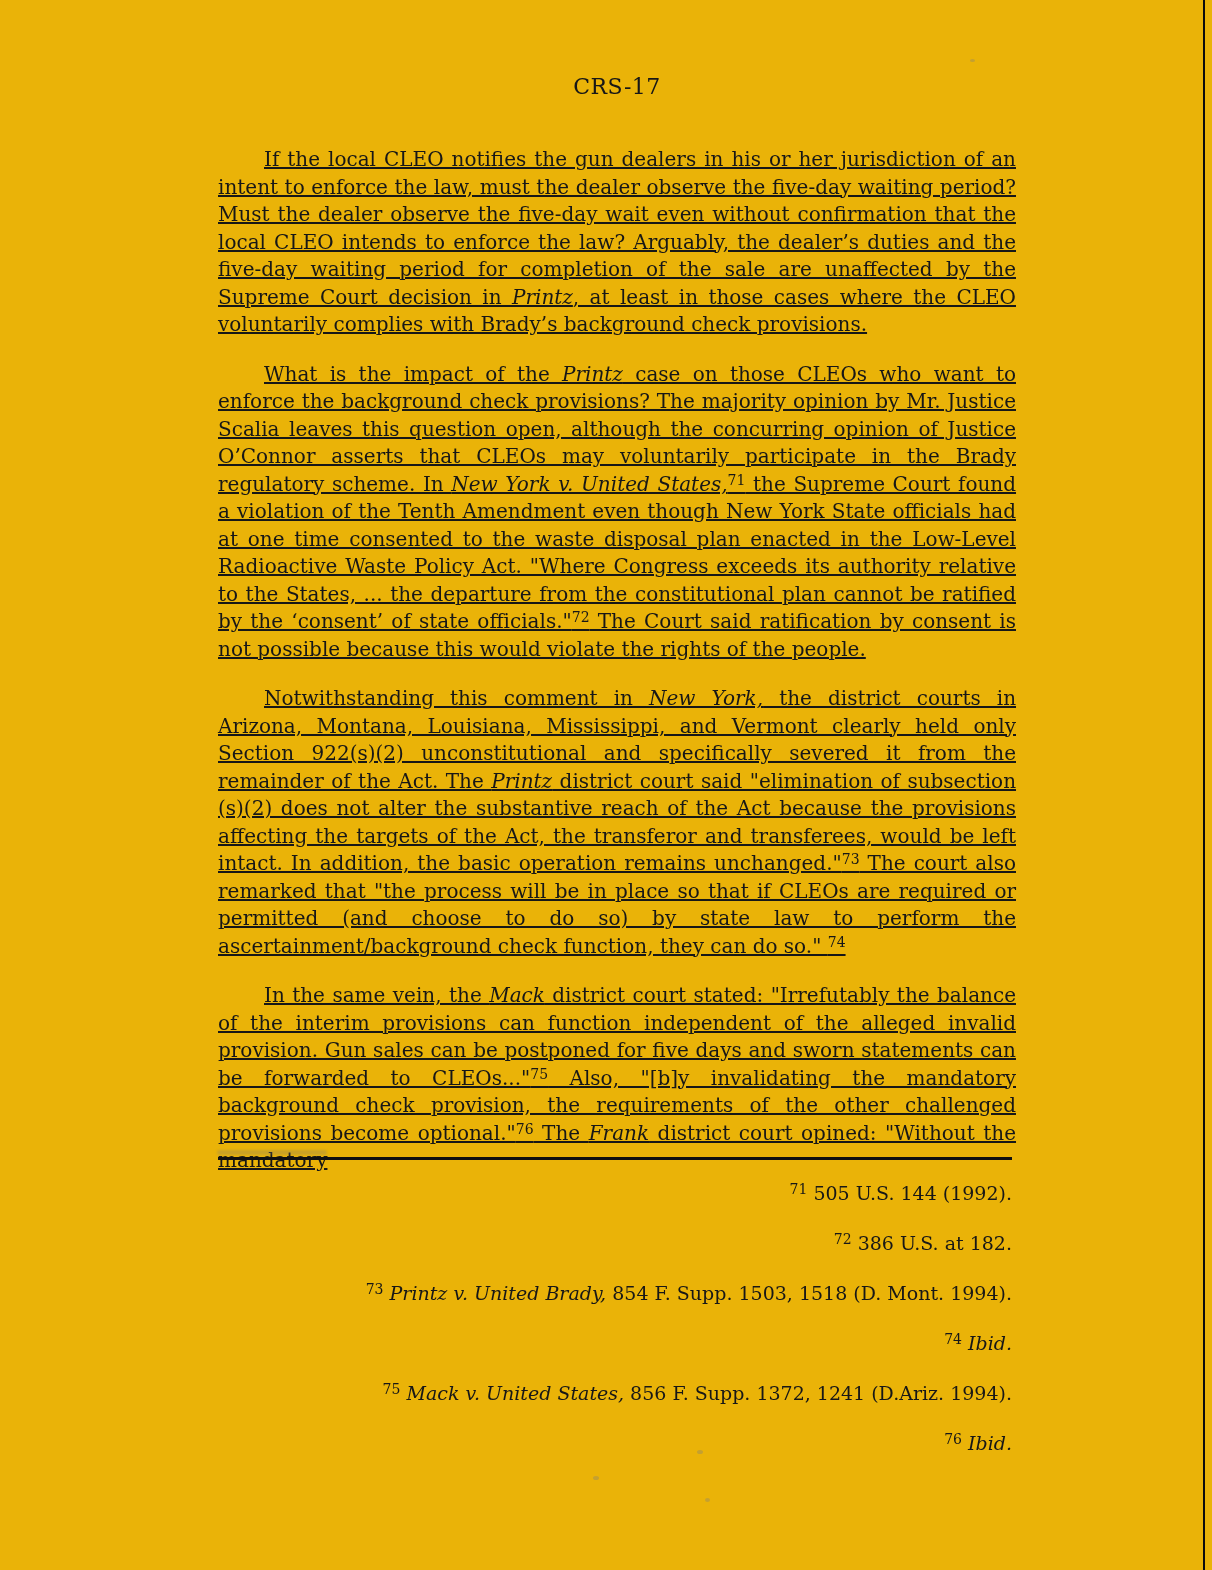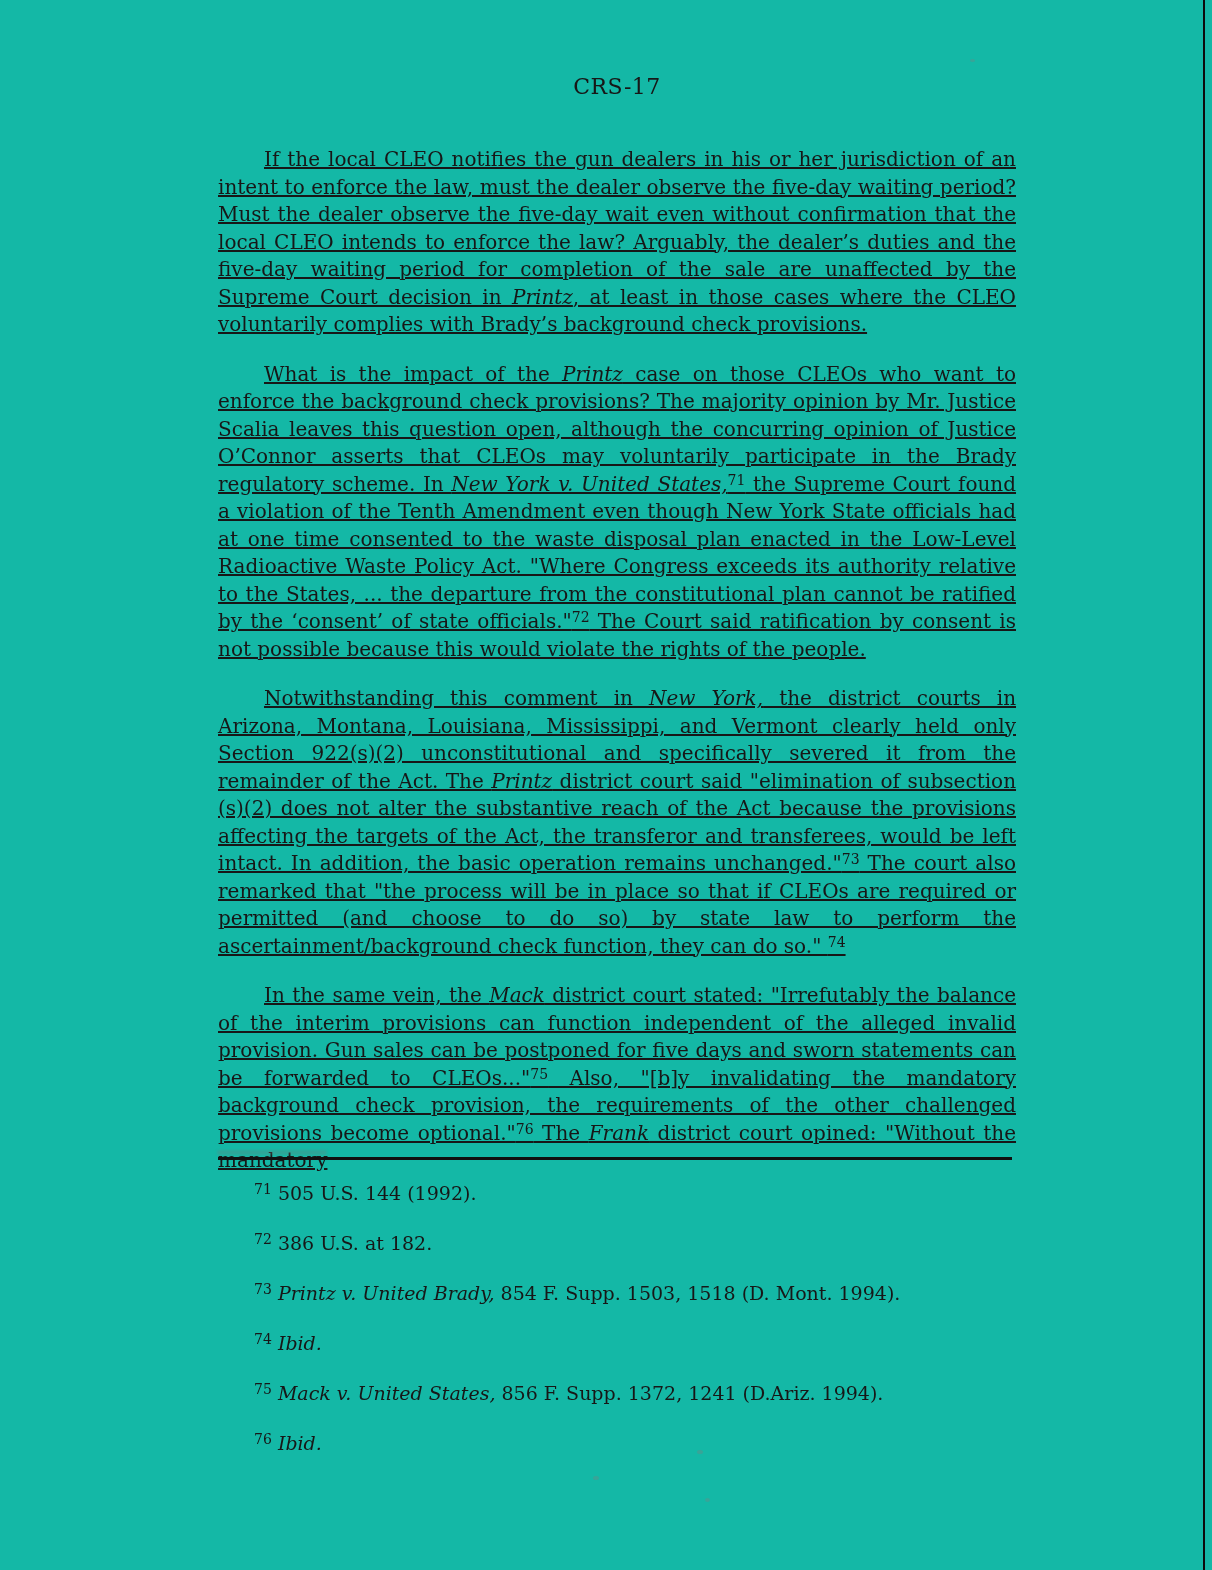--- a/index.html
+++ b/index.html
@@ -1,21 +1,21 @@
 <!DOCTYPE html>
 <html><head>
 <meta charset="utf-8">
 <style>
   html,body{margin:0;padding:0;}
   body{background:#e9e9e7;}
   .page{
     position:relative;
     width:1212px;height:1570px;
     margin:0 auto;
-    background:#14b8a6;
+    background:#eab308;
     font-family:"DejaVu Serif", serif;
     color:#171717;
     overflow:hidden;
   }
   .page-header{
     position:absolute;top:74px;left:218px;width:798px;
     text-align:center;font-size:22px;letter-spacing:.5px;
   }
   .doc-body{
     position:absolute;top:146px;left:218px;width:798px;
@@ -25,21 +25,21 @@
   .it{font-style:italic;}
   .doc-body sup, .footnote-section sup{
     font-size:14px;line-height:0;vertical-align:6px;
   }
   .footnote-section{
     position:absolute;top:1157px;left:218px;width:794px;
   }
   .fn-rule{height:0;border-top:3px solid #101010;}
   .fn{
     font-size:19px;line-height:24px;
-    padding-left:36px;margin-top:26px;text-align:left;
+    padding-left:36px;margin-top:26px;text-align:right;
   }
   .fn:first-of-type{margin-top:21px;}
   
   .edge-line{position:absolute;top:0;bottom:0;left:1203px;width:2px;background:#0c0c0c;}
   .smudge{position:absolute;top:1150px;left:217px;width:110px;height:5px;
           background:rgba(120,120,120,.28);border-radius:3px;filter:blur(1px);}
   .speck{position:absolute;background:rgba(125,125,125,.35);border-radius:50%;}
   .speck.s1{left:970px;top:59px;width:5px;height:3px;}
   .speck.s2{left:697px;top:1450px;width:6px;height:4px;}
   .speck.s3{left:593px;top:1476px;width:6px;height:4px;}

